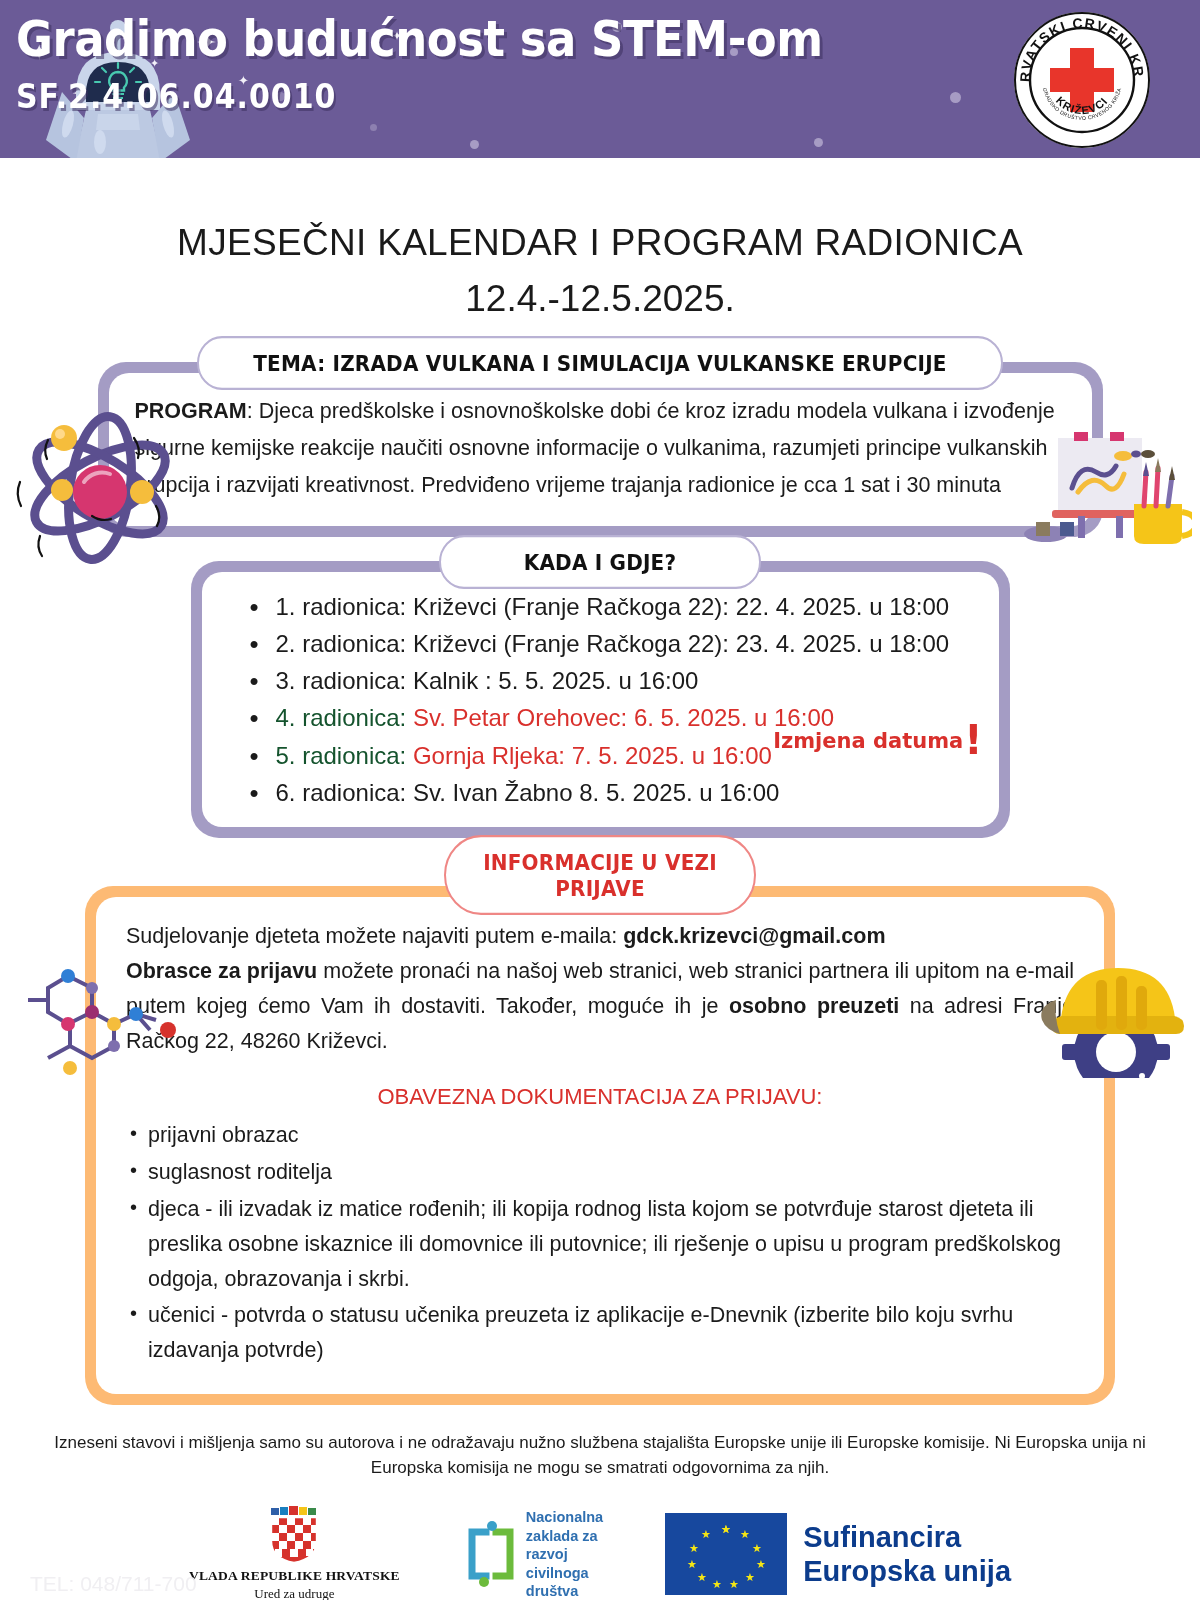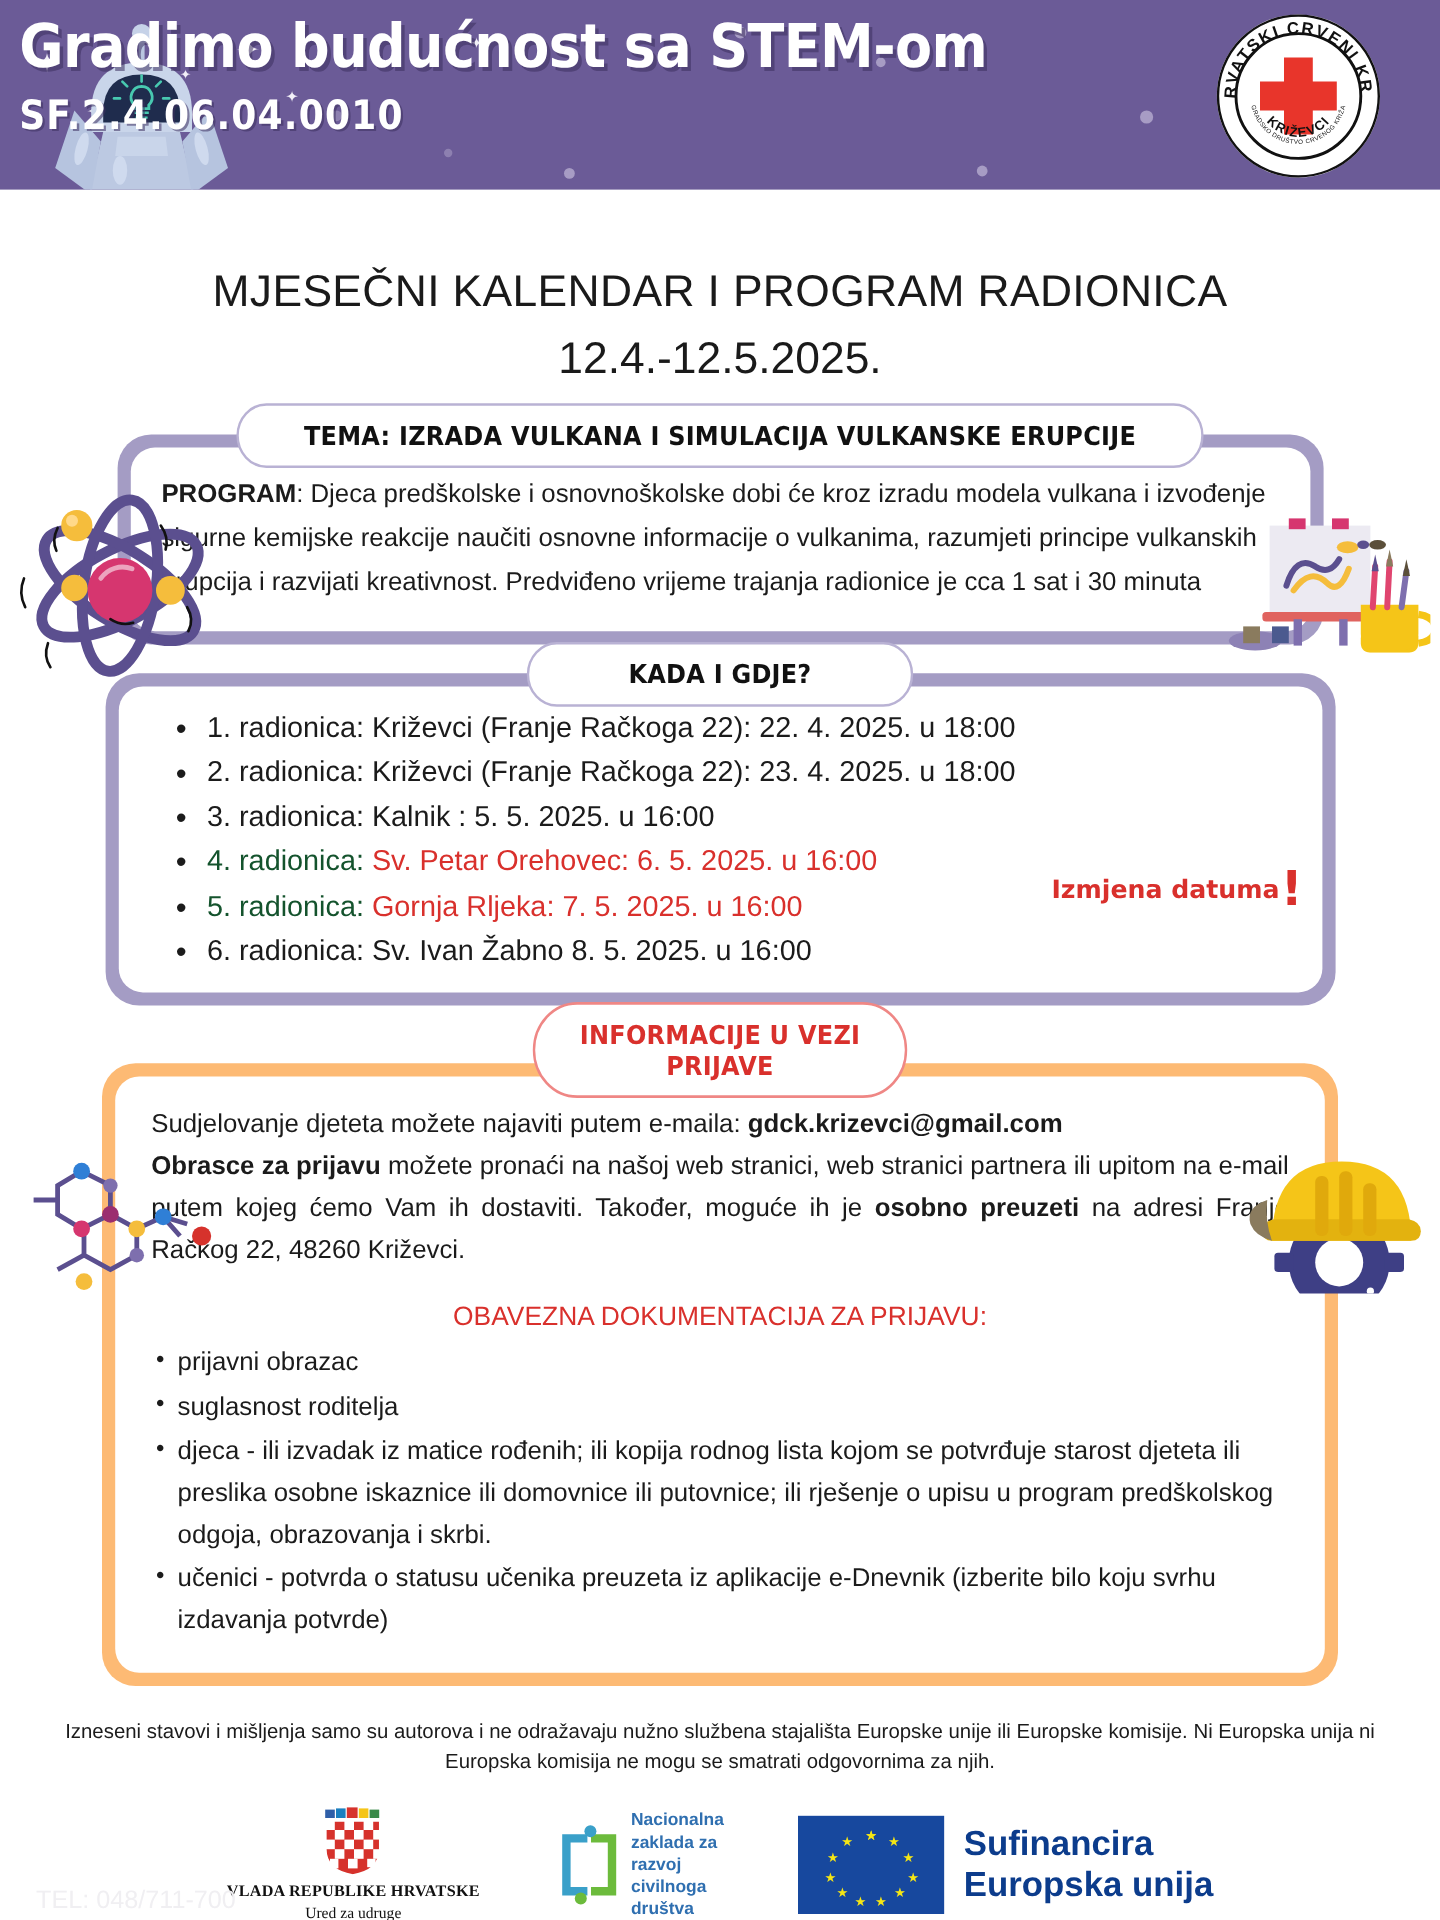--- a/index.html
+++ b/index.html
@@ -133,21 +133,21 @@
   .program-frame { width: 1005px; }
   .program-text {
     font-family: "Liberation Sans", sans-serif;
     font-size: 21.5px;
     color: #1b1b1b;
     line-height: 1.72;
   }
   .program-text b { font-weight: bold; }
 
   
-  .kada-frame { width: 1025px; margin-top: -26px; }
+  .kada-frame { width: 819px; margin-top: -26px; }
   .kada-inner { padding: 16px 26px 16px 38px; }
   .ws-list { list-style: none; }
   .ws-item {
     font-family: "Liberation Sans", sans-serif;
     font-size: 24px;
     color: #1b1b1b;
     line-height: 1.55;
     position: relative;
     padding-left: 36px;
   }

